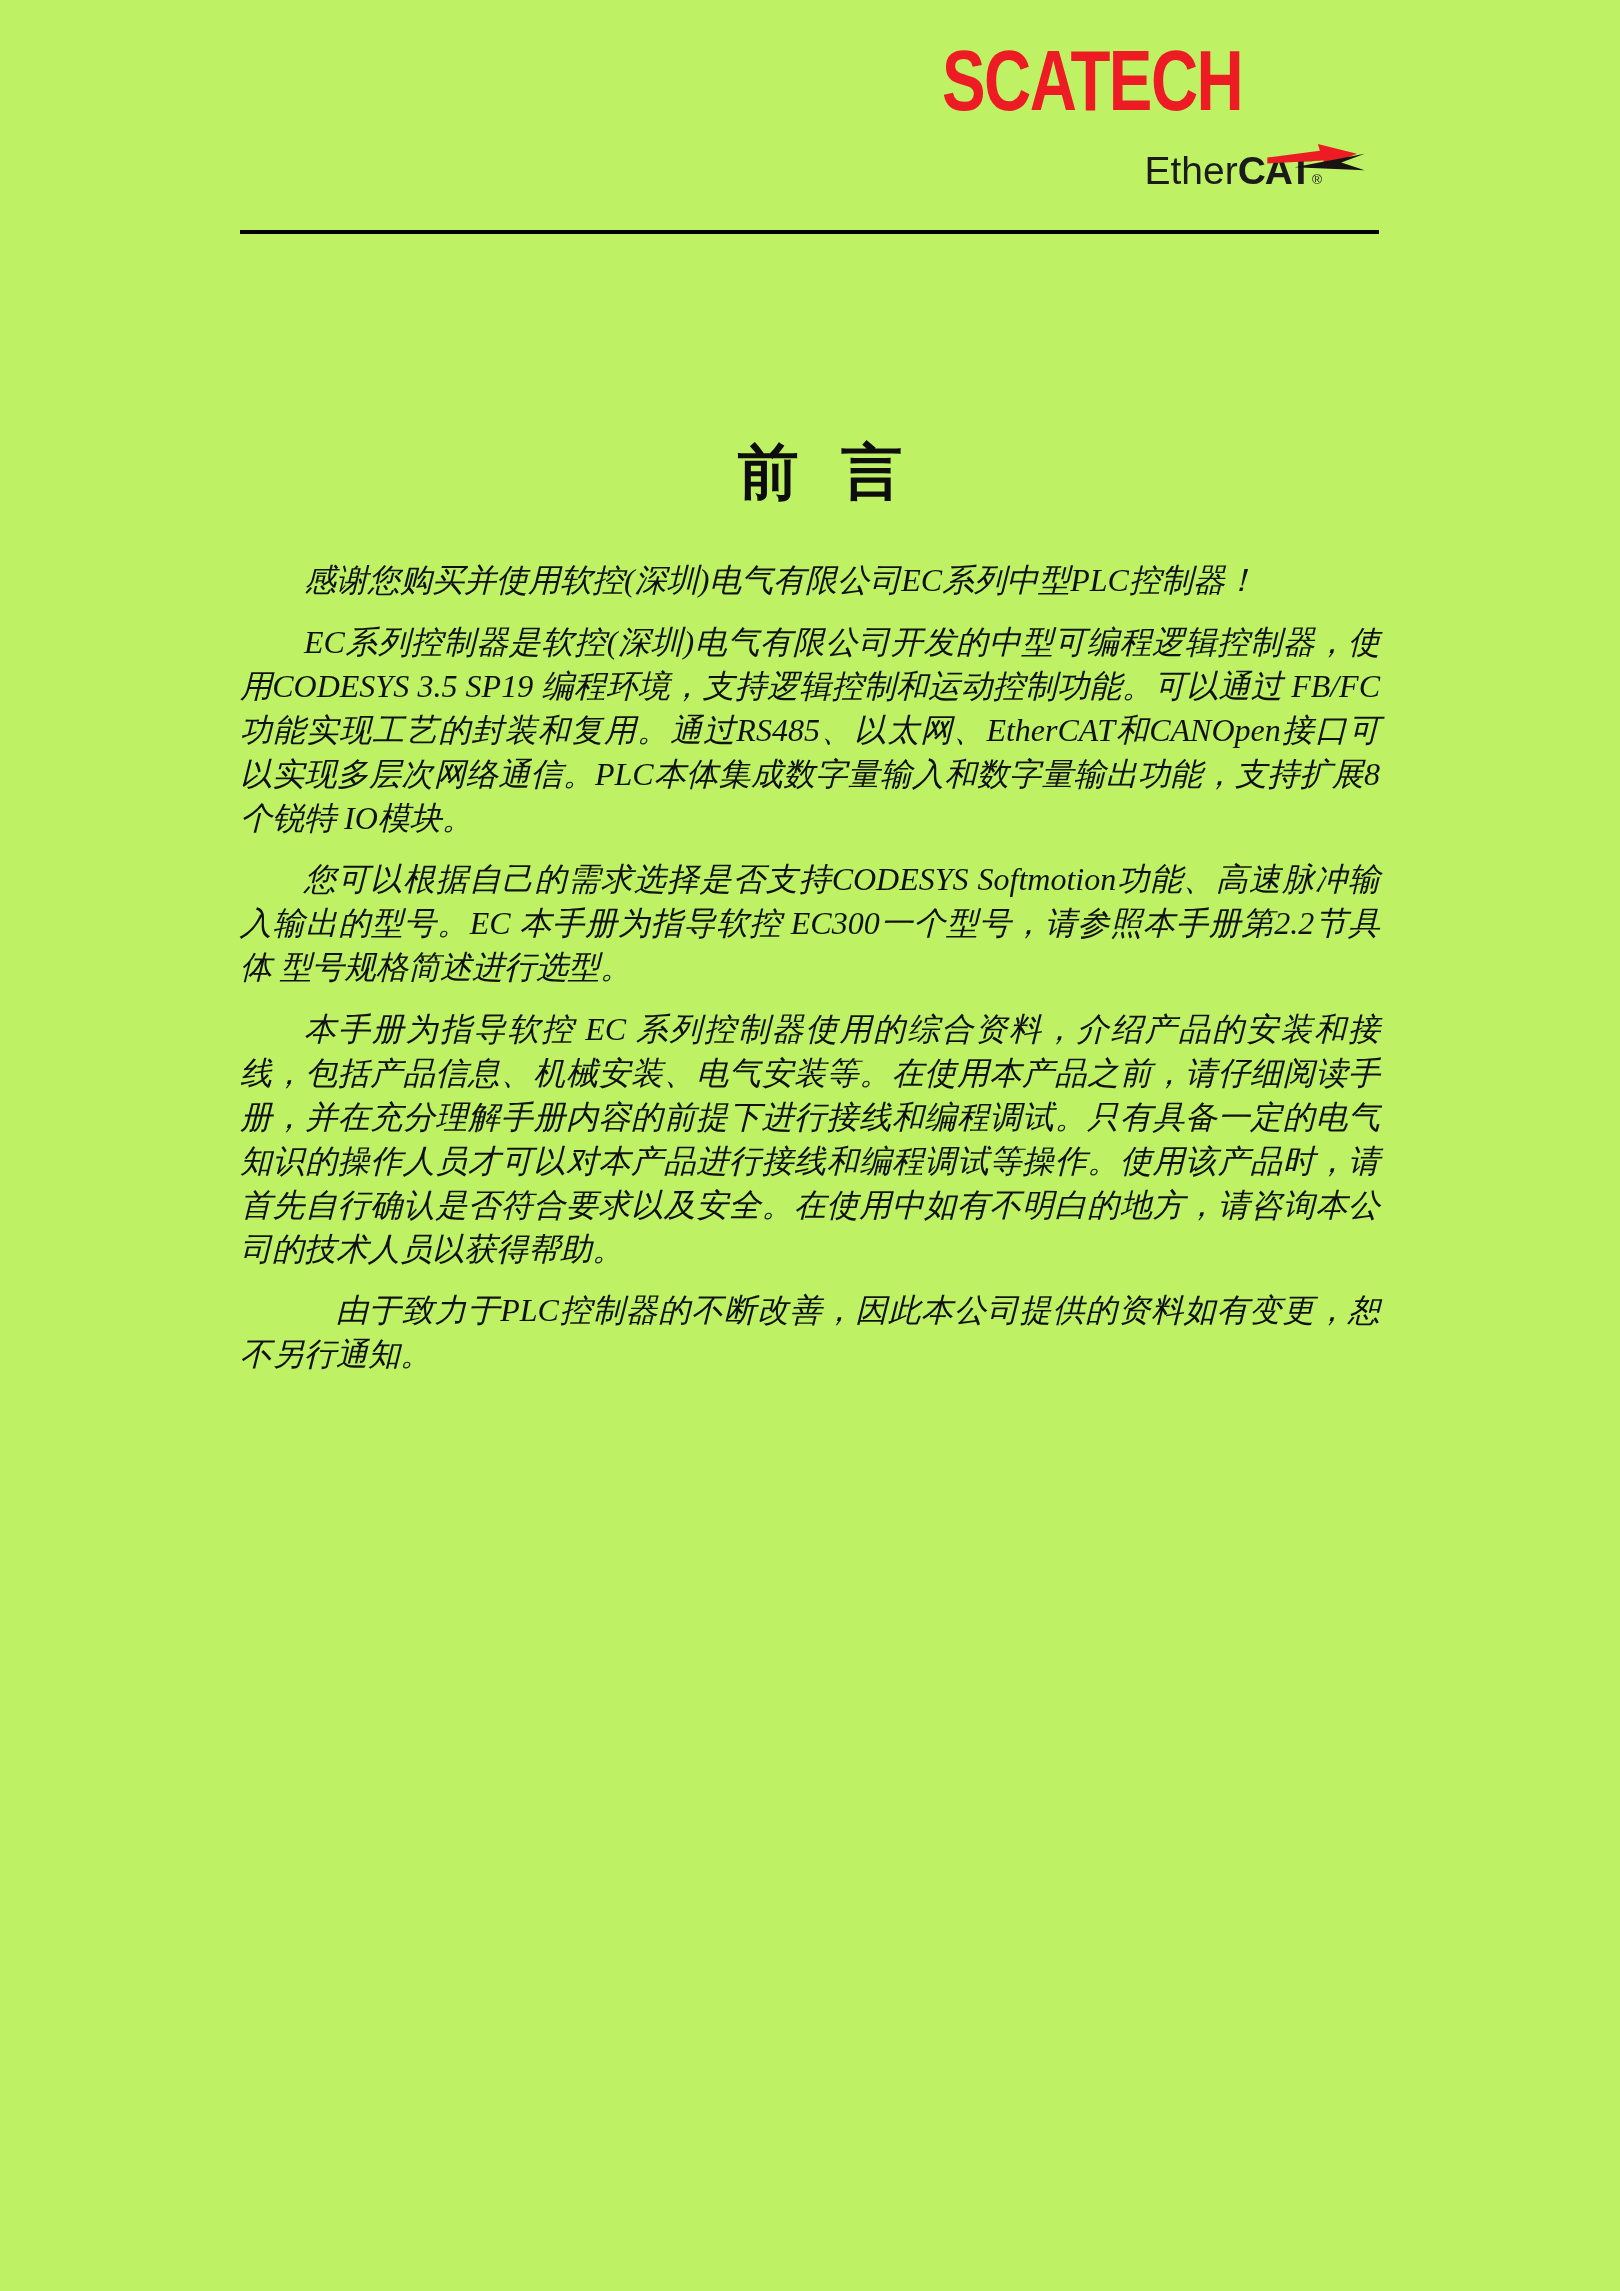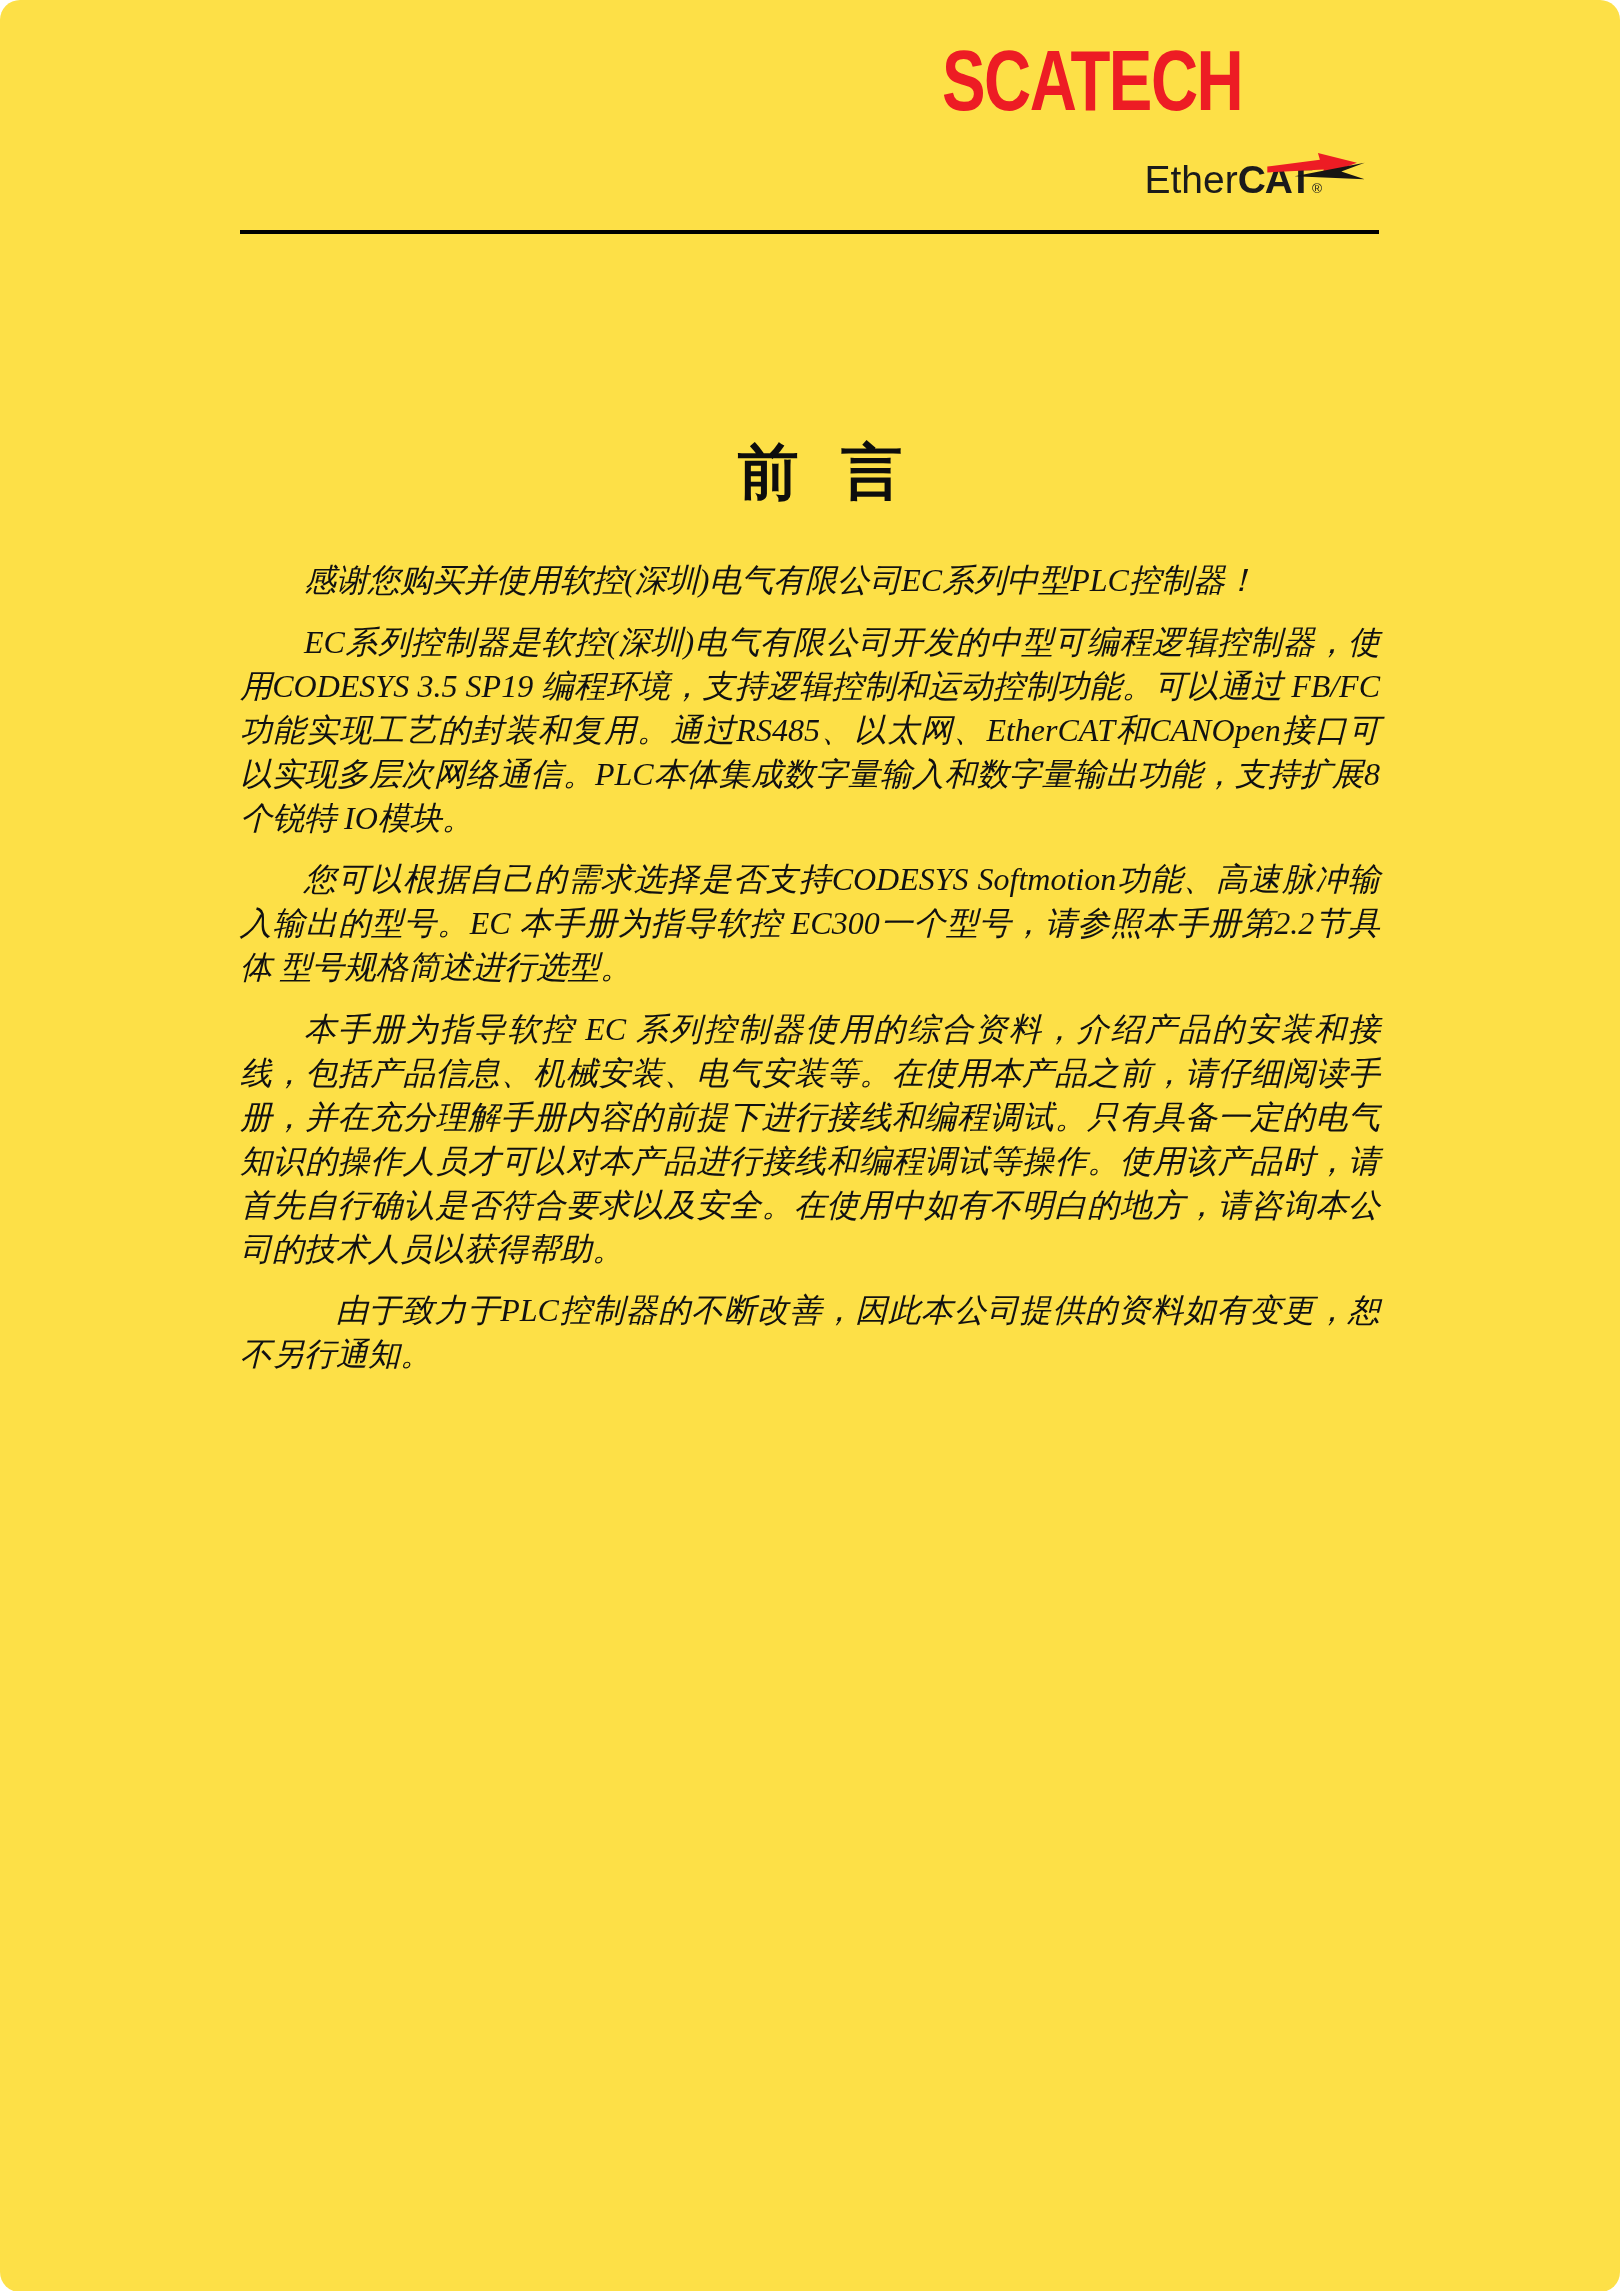--- a/index.html
+++ b/index.html
@@ -2,46 +2,45 @@
 <html style="--brand-red: #ed1c24; --arrow-black: #171513;"><head>
 <meta charset="utf-8">
 <style>
   html, body { margin: 0; padding: 0; }
   body { background: #ffffff; }
 
   .page {
     position: relative;
     width: 1620px;
     height: 2292px;
-    background: #fde047;
+    background: #bef264;
     color: #151515;
     font-family: "Liberation Serif", "DejaVu Serif", serif;
     overflow: hidden;
-    border-radius: 20px;
   }
 
   
   .scatech {
     position: absolute;
     top: 35px;
     right: 378px;
     font-family: "Liberation Sans", "DejaVu Sans", sans-serif;
     font-weight: 700;
     font-size: 86px;
     line-height: 90px;
     letter-spacing: -2px;
     color: var(--brand-red, #ed1c24);
     transform: scaleX(0.76);
     transform-origin: 100% 50%;
     white-space: nowrap;
   }
 
   .ethercat {
     position: absolute;
-    top: 149px;
+    top: 140px;
     right: 255px;
     width: 333px;
     height: 63px;
   }
   .et-text {
     position: absolute;
     right: 43px;
     bottom: 2px;
     font-family: "Liberation Sans", "DejaVu Sans", sans-serif;
     font-size: 39px;

